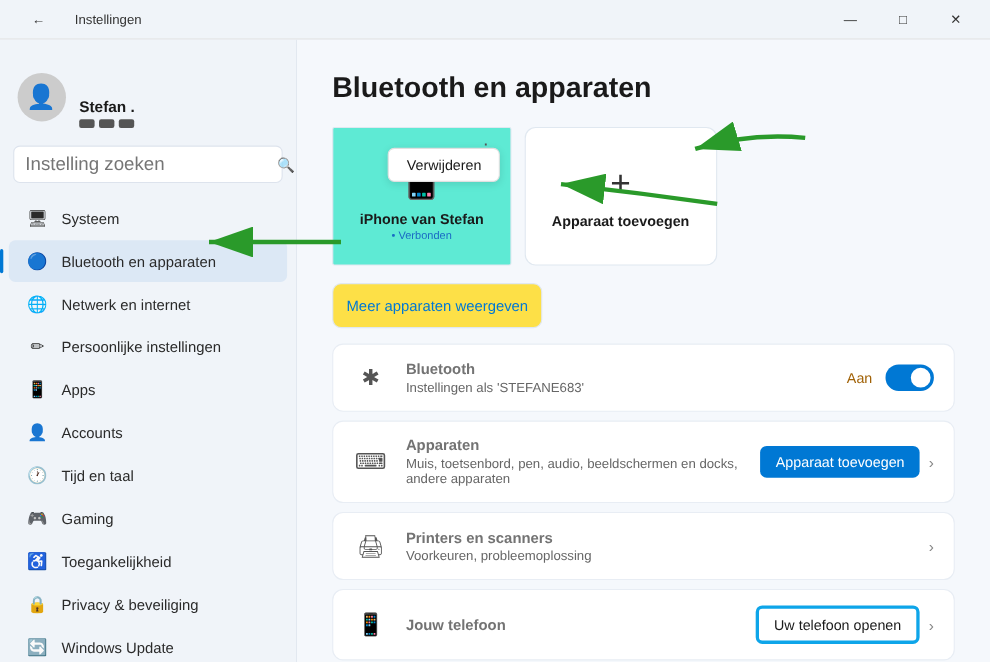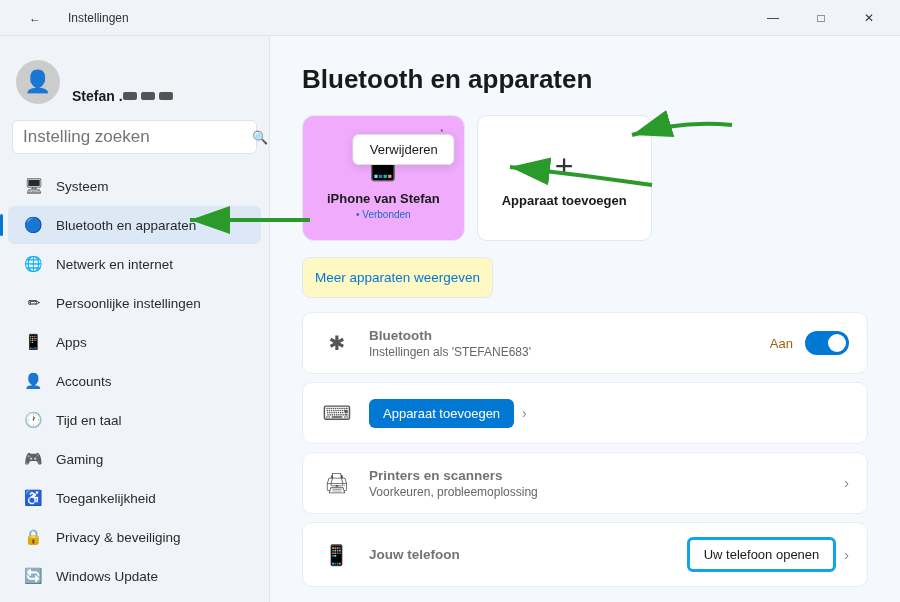--- a/index.html
+++ b/index.html
@@ -77,21 +77,21 @@
       background: #ccc;
       display: flex;
       align-items: center;
       justify-content: center;
       color: #666;
       font-size: 22px;
       flex-shrink: 0;
     }
     .user-info {
       display: flex;
-      flex-direction: row;
+      flex-direction: column;
       margin-top: 28px;
     }
     .user-name {
       font-size: 14px;
       font-weight: 600;
       color: #1a1a1a;
     }
     .user-dots {
       display: flex;
       gap: 4px;
@@ -172,22 +172,22 @@
       font-weight: 600;
       color: #1a1a1a;
       margin-bottom: 20px;
     }
     .devices-row {
       display: flex;
       gap: 12px;
       margin-bottom: 16px;
     }
     .device-card {
-      background: #f0abfc;
-      border-radius: 12px;
+      background: #5eead4;
+      border-radius: 2px;
       padding: 20px 24px;
       display: flex;
       flex-direction: column;
       align-items: center;
       justify-content: center;
       min-width: 160px;
       position: relative;
       border: 1px solid #e0e8f0;
       cursor: pointer;
     }
@@ -241,21 +241,21 @@
     }
     .add-label {
       font-size: 13px;
       font-weight: 600;
       color: #1a1a1a;
     }
     .meer-btn {
       display: flex;
       align-items: center;
       justify-content: center;
-      background: #fef9c3;
+      background: #fde047;
       border: 1px solid #e0e8f0;
       border-radius: 8px;
       padding: 12px;
       cursor: pointer;
       margin-bottom: 14px;
       color: #0078d4;
       font-size: 13.5px;
       font-weight: 500;
     }
     .settings-item {
@@ -501,20 +501,24 @@
     </div>
     <div class="settings-item-action">
 
       <span class="toggle-label">Aan</span>
       <div class="toggle"></div>
 
     </div>
   </div>
         <div class="settings-item">
     <div class="settings-item-icon">⌨</div>
+    <div class="settings-item-text">
+      <div class="settings-item-title">Apparaten</div>
+      <div class="settings-item-desc">Muis, toetsenbord, pen, audio, beeldschermen en docks, andere apparaten</div>
+    </div>
     <div class="settings-item-action">
 
       <button class="btn-primary">Apparaat toevoegen</button>
       <span class="chevron">›</span>
 
     </div>
   </div>
         <div class="settings-item">
     <div class="settings-item-icon">🖨</div>
     <div class="settings-item-text">

